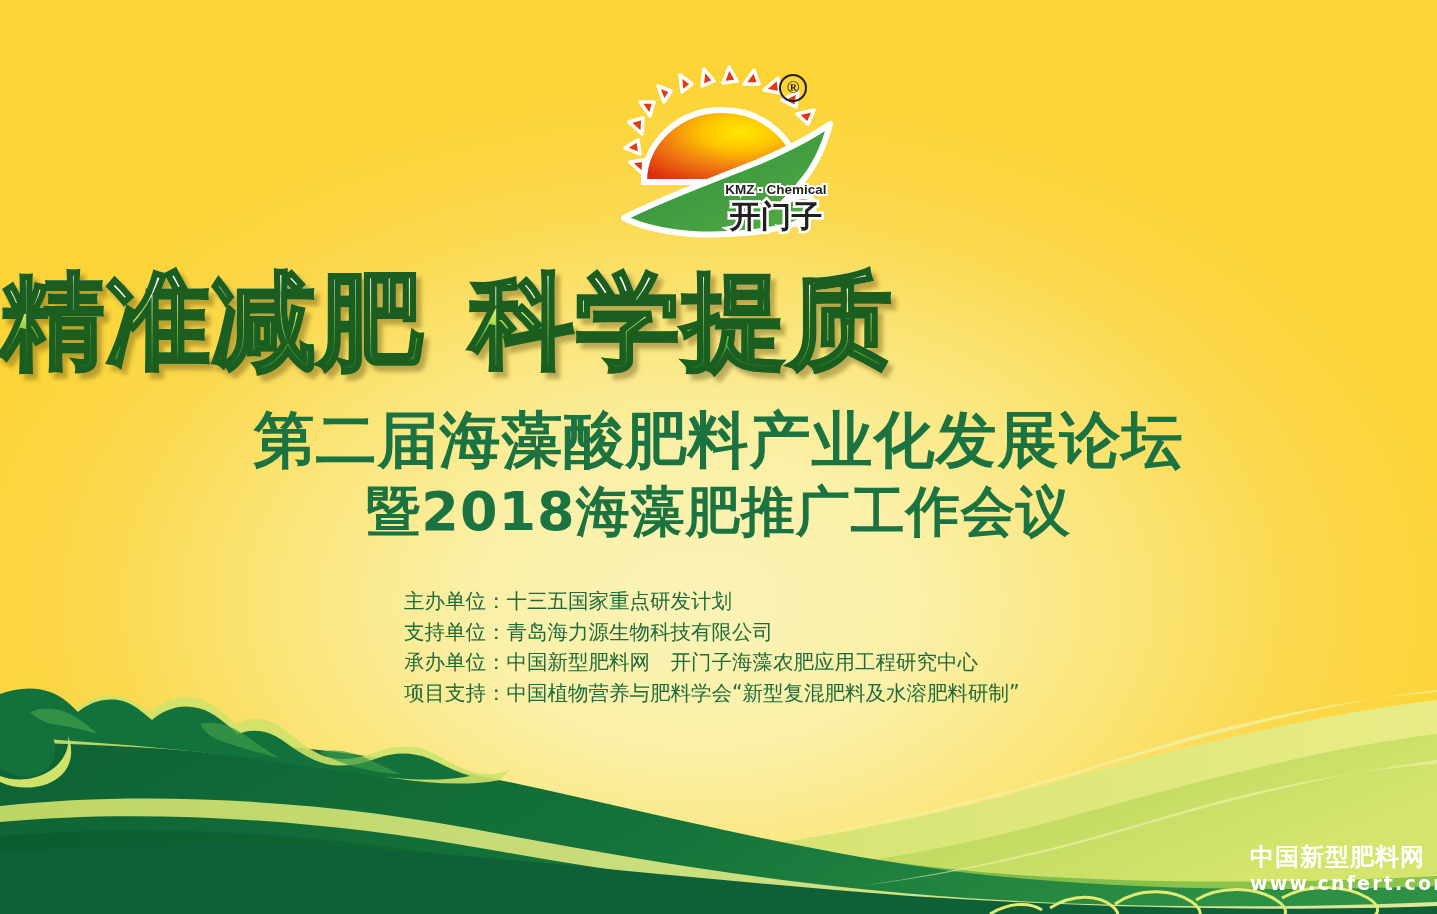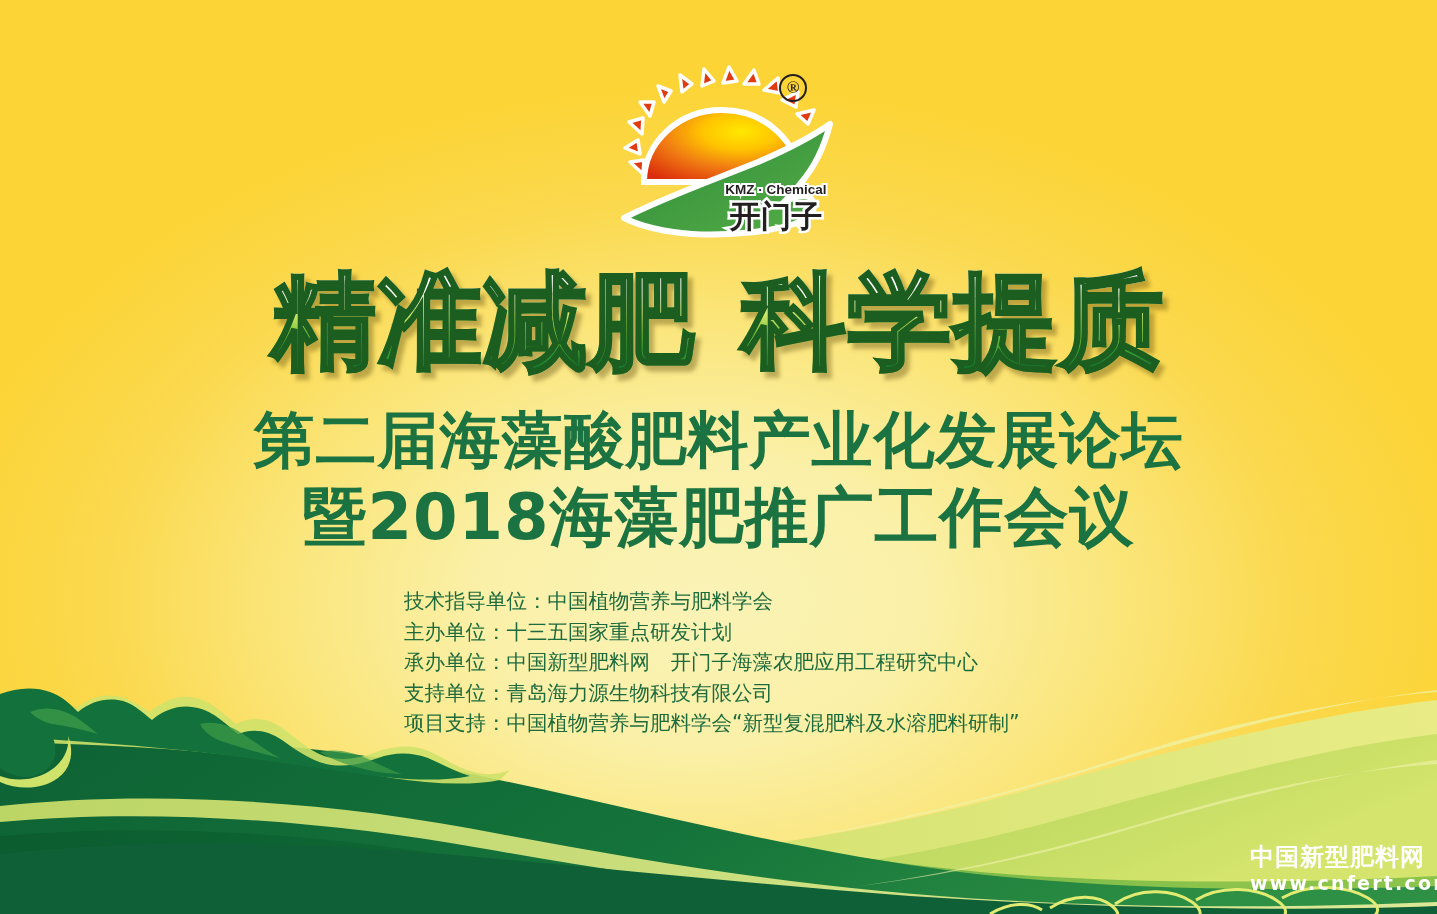--- a/index.html
+++ b/index.html
@@ -39,21 +39,20 @@
     position:absolute; left:779px; top:74px;
     width:28px; height:28px; border:2px solid #231f20; border-radius:50%;
     color:#231f20; font-size:17px; font-weight:bold;
     line-height:24px; text-align:center;
     font-family:"Liberation Serif","DejaVu Serif",serif;
   }
 
   
   .headline{
     position:absolute; left:0; top:268px; width:1437px;
-    text-align:center;
     font-family:"DejaVu Sans","Liberation Sans",sans-serif;
     font-size:104px;
     font-weight:bold;
     letter-spacing:2px;
     line-height:1.02;
     white-space:nowrap;
   }
   .headline .hl-txt{
     display:inline-block;
     background:linear-gradient(to bottom,
@@ -72,21 +71,21 @@
   .subtitle{
     position:absolute; left:0; top:406px; width:1437px;
     text-align:center;
     font-family:"DejaVu Sans","Liberation Sans",sans-serif;
     font-weight:bold;
     color:#1a7341;
     line-height:1.12;
     white-space:nowrap;
   }
   .sub-l1{ font-size:61px; letter-spacing:1px; }
-  .sub-l2{ font-size:64px; letter-spacing:1px; margin-top:8px; }
+  .sub-l2{ font-size:54px; letter-spacing:1px; margin-top:8px; }
 
   
   .credits{
     position:absolute; left:404px; top:586px;
     font-family:"DejaVu Sans","Liberation Sans",sans-serif;
     font-size:20.5px;
     color:#1d6b3d;
     line-height:30.5px;
     white-space:nowrap;
   }
@@ -252,24 +251,23 @@
   <div class="headline">
     <span class="hl-txt">精准减肥</span><span class="hl-gap"></span><span class="hl-txt">科学提质</span>
   </div>
 
   <div class="subtitle">
     <div class="sub-l1">第二届海藻酸肥料产业化发展论坛</div>
     <div class="sub-l2">暨2018海藻肥推广工作会议</div>
   </div>
 
   <div class="credits">
-    <div>技术指导单位：中国植物营养与肥料学会</div>
     <div>主办单位：十三五国家重点研发计划</div>
+    <div>支持单位：青岛海力源生物科技有限公司</div>
     <div>承办单位：中国新型肥料网　开门子海藻农肥应用工程研究中心</div>
-    <div>支持单位：青岛海力源生物科技有限公司</div>
     <div>项目支持：中国植物营养与肥料学会“新型复混肥料及水溶肥料研制”</div>
   </div>
 
   <div class="watermark">
     <div class="wm-cn">中国新型肥料网</div>
     <div class="wm-url">www.cnfert.com</div>
   </div>
 
 </div>
 

